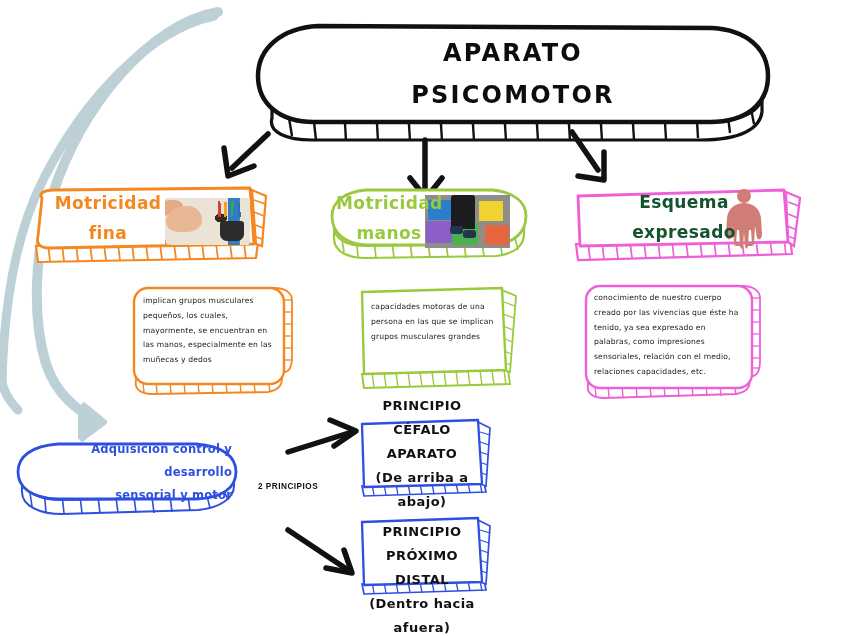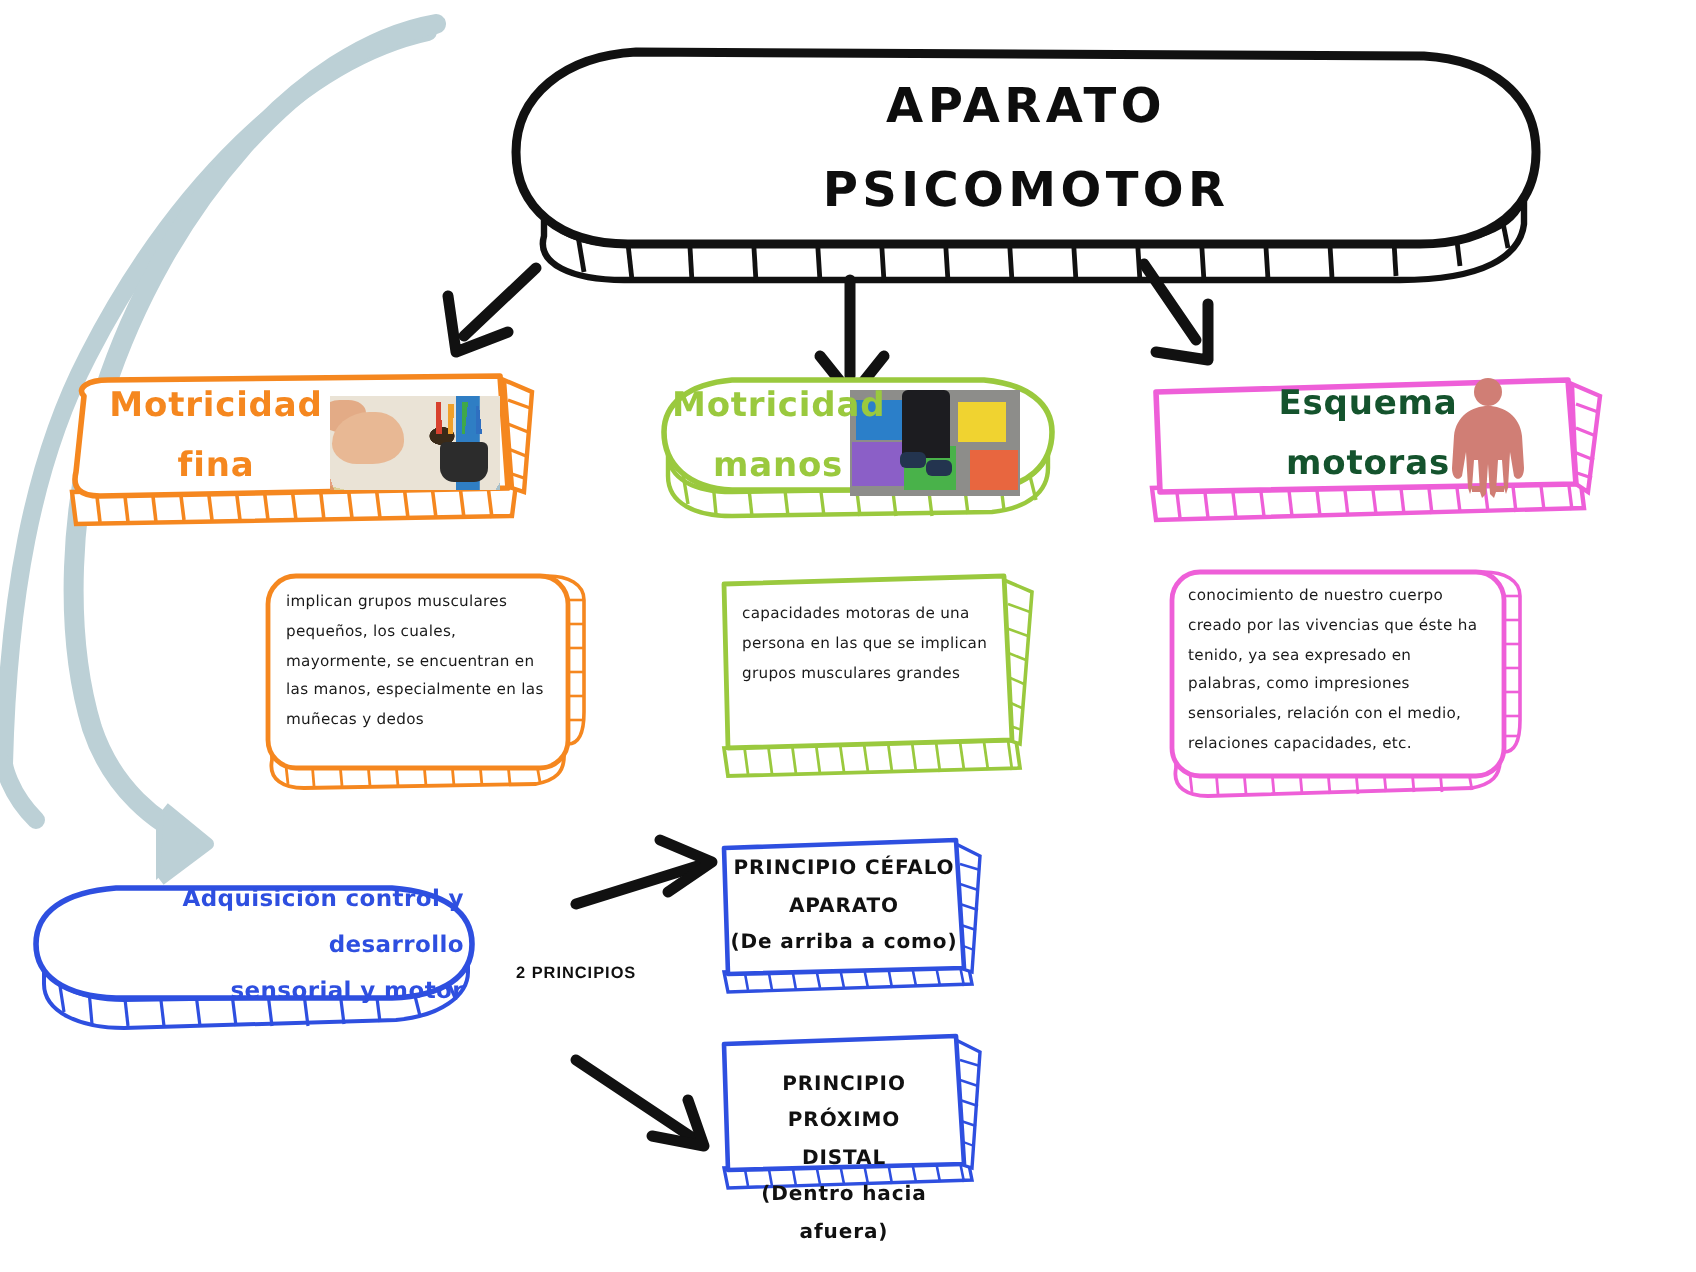--- a/index.html
+++ b/index.html
@@ -70,21 +70,21 @@
     font-family: "DejaVu Sans", sans-serif;
     font-weight: bold;
     font-size: 11.5px;
     line-height: 2.0;
     color: #2e4fe0;
     letter-spacing: 0.2px;
   }
 
   .principle-text {
     font-family: "DejaVu Sans", sans-serif;
-    font-size: 10px;
+    font-size: 13px;
     font-weight: bold;
     line-height: 1.85;
     color: #111111;
     letter-spacing: 0.45px;
     text-align: center;
   }
 
   .connector-label {
     font-family: Liberation Sans, sans-serif;
     font-size: 8.2px;
@@ -552,21 +552,21 @@
     <div class="cat-label orange">fina</div>
   </div>
 
   <div class="node-text" style="left:336px; top:192px; width:106px; height:54px;">
     <div class="cat-label green">Motricidad</div>
     <div class="cat-label green">manos</div>
   </div>
 
   <div class="node-text" style="left:630px; top:190px; width:108px; height:56px;">
     <div class="cat-label pink">Esquema</div>
-    <div class="cat-label pink">motoras</div>
+    <div class="cat-label pink">expresado</div>
   </div>
 
   <div class="node-text" style="left:371px; top:300px; width:124px; height:70px; justify-content:flex-start;">
     <div class="desc-text">capacidades motoras de una persona en las que se implican grupos musculares grandes</div>
   </div>
 
   <div class="node-text" style="left:143px; top:294px; width:133px; height:84px; justify-content:flex-start;">
     <div class="desc-text">implican grupos musculares pequeños, los cuales, mayormente, se encuentran en las manos, especialmente en las muñecas y dedos</div>
   </div>
 
@@ -577,21 +577,21 @@
   <div class="node-text" style="left:22px; top:446px; width:210px; height:52px;text-align:right;">
     <div class="blue-label">Adquisición control y desarrollo</div>
     <div class="blue-label">sensorial y motor</div>
   </div>
 
   <div class="abs connector-label" style="left:258px; top:482px;">2 PRINCIPIOS</div>
 
   <div class="node-text" style="left:364px; top:424px; width:116px; height:60px;">
     <div class="principle-text">PRINCIPIO CÉFALO</div>
     <div class="principle-text">APARATO</div>
-    <div class="principle-text sub">(De arriba a como)</div>
+    <div class="principle-text sub">(De arriba a abajo)</div>
   </div>
 
   <div class="node-text" style="left:364px; top:550px; width:116px; height:60px;">
     <div class="principle-text">PRINCIPIO PRÓXIMO</div>
     <div class="principle-text">DISTAL</div>
     <div class="principle-text sub">(Dentro hacia afuera)</div>
   </div>
 
 </div>
 

